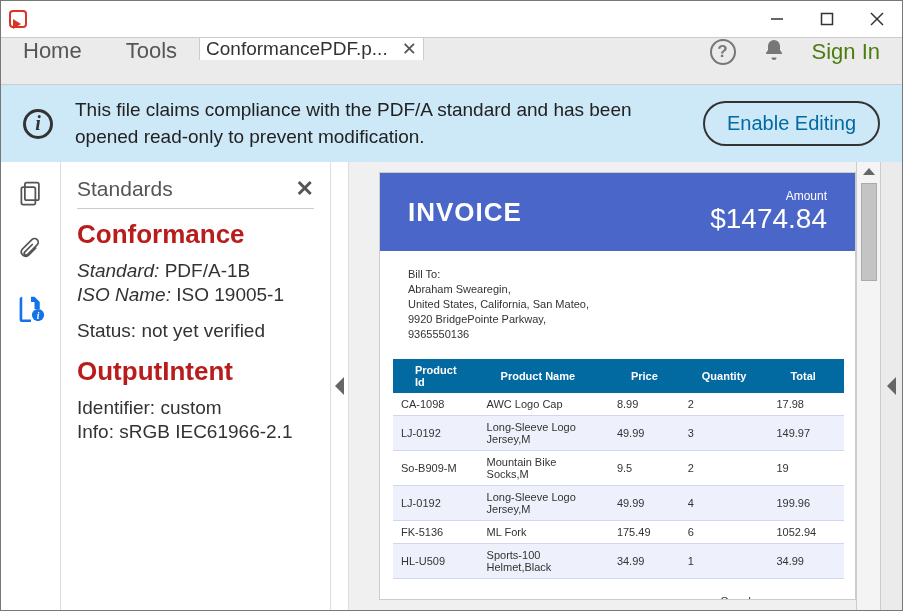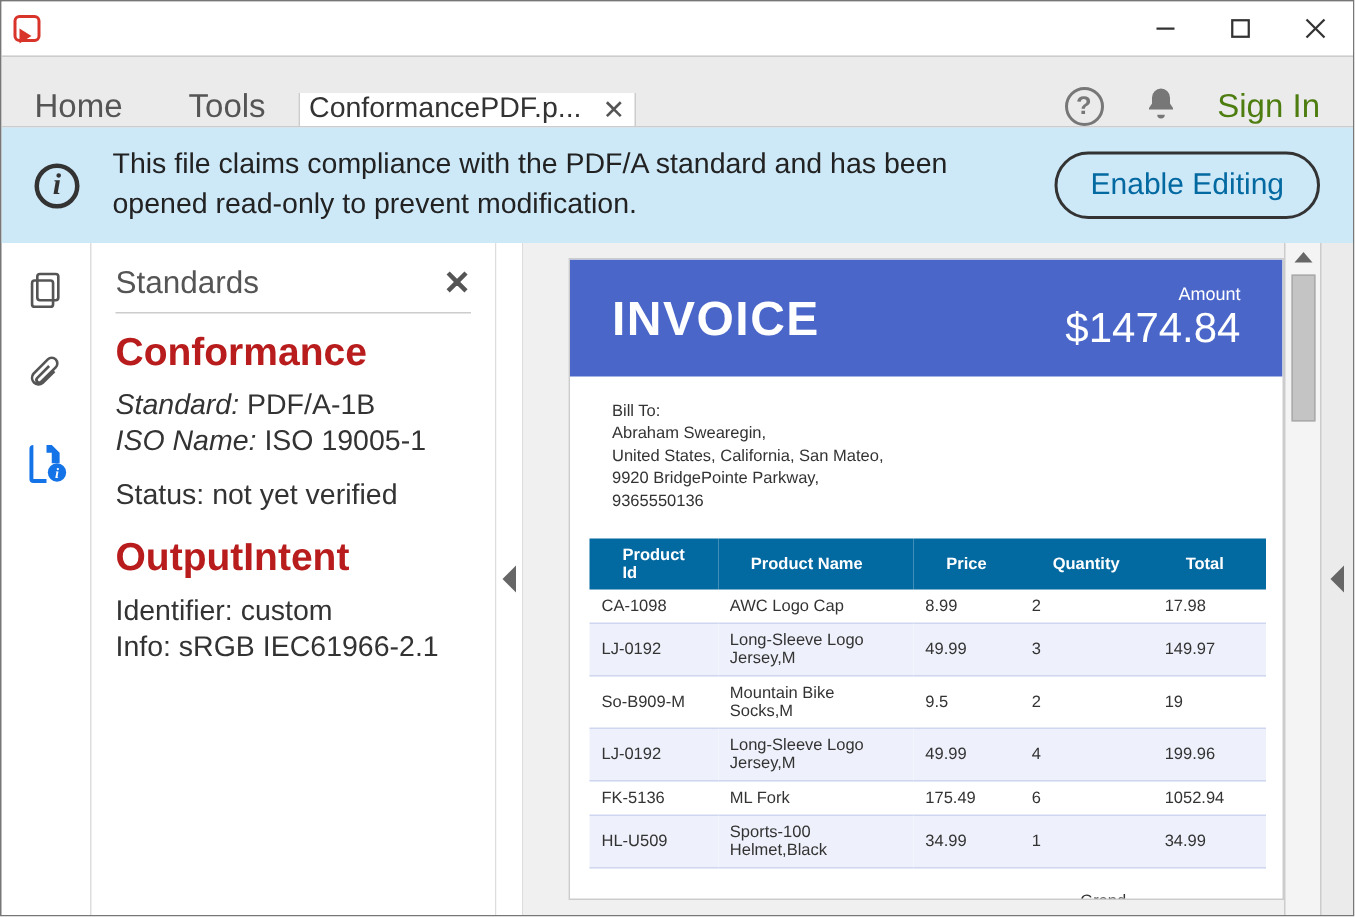--- a/index.html
+++ b/index.html
@@ -4,21 +4,21 @@
 <style>
 html,body{margin:0;padding:0;font-family:"Segoe UI",Arial,sans-serif;font-size:14px;color:#333;background:#fff}
 *{box-sizing:border-box}
 .window{width:903px;height:611px;border:1px solid #777;display:flex;flex-direction:column;overflow:hidden}
 .titlebar{height:36px;background:#fff;display:flex;align-items:center;padding-left:8px}
 .titlebar .app-icon{width:18px;height:18px;border:2px solid #d8342a;border-radius:4px;position:relative;margin-right:8px}
 .titlebar .app-icon:before{content:"";position:absolute;left:2px;top:7px;width:0;height:0;border-left:8px solid #d8342a;border-top:5px solid transparent;border-bottom:5px solid transparent;transform:scaleX(1)}
 .titlebar .title{font-size:14px;color:#333}
 .win-controls{margin-left:auto;display:flex}
 .win-btn{width:50px;height:36px;display:flex;align-items:center;justify-content:center;font-size:16px;color:#333}
-.appbar{height:48px;background:#ebebeb;display:flex;align-items:flex-end;border-top:1px solid #ccc;border-bottom:1px solid #ccc}
+.appbar{height:48px;background:#ebebeb;display:flex;align-items:flex-start;border-top:1px solid #ccc;border-bottom:1px solid #ccc}
 .appbar .nav{display:flex;align-items:center;padding:0 22px;font-size:22px;color:#555}
 .doc-tab{background:#fff;display:flex;align-items:center;padding:0 6px;font-size:19px;color:#333;border-right:1px solid #ccc;border-left:1px solid #ccc}
 .doc-tab .x{margin-left:14px;font-size:18px;color:#555}
 .appbar .right{margin-left:auto;display:flex;align-items:center;gap:26px;padding:0 22px}
 .help-icon{width:26px;height:26px;border:2px solid #777;border-radius:50%;display:flex;align-items:center;justify-content:center;font-size:17px;color:#777;font-weight:bold}
 .bell-icon svg{width:24px;height:24px;fill:#777}
 .signin{font-size:22px;color:#4d7c0f}
 .infobar{background:#cde8f7;display:flex;align-items:center;padding:12px 22px;gap:22px}
 .infobar .info-icon{width:30px;height:30px;border:3px solid #333;border-radius:50%;display:flex;align-items:center;justify-content:center;font-family:Georgia,serif;font-size:20px;font-weight:bold;font-style:italic}
 .infobar .msg{font-size:19px;color:#222;line-height:1.4;max-width:560px}
@@ -36,21 +36,21 @@
 .sidepanel hr{border:none;border-top:1px solid #ccc;margin:6px 0 10px 0}
 .sidepanel h2{margin:8px 0 10px 0;font-size:26px;color:#b91c1c}
 .kv{font-size:19px;color:#333;margin:2px 0}
 .kv i{font-style:italic}
 .status{margin:14px 0;font-size:19px;color:#333}
 .collapse-handle{width:18px;border-right:1px solid #ddd;display:flex;align-items:center;justify-content:center;background:#fff}
 .tri-left{width:0;height:0;border-right:9px solid #666;border-top:9px solid transparent;border-bottom:9px solid transparent}
 .docview{flex:1;background:#f0f0f0;display:flex;overflow:hidden}
 .page{flex:1;background:#fff;margin:10px 0 10px 30px;border:1px solid #ccc;overflow:hidden}
 .inv-head{background:#4a66c9;color:#fff;display:flex;justify-content:space-between;align-items:center;padding:16px 28px}
-.inv-head .t{font-size:32px;font-weight:bold;letter-spacing:1px}
+.inv-head .t{font-size:26px;font-weight:bold;letter-spacing:1px}
 .inv-head .amt-lbl{font-size:12px;text-align:right}
 .inv-head .amt{font-size:28px;font-weight:normal;text-align:right}
 .inv-meta{display:flex;justify-content:space-between;padding:14px 28px 8px 28px;font-size:11px;color:#333}
 .inv-meta .left div{margin:3px 0}
 .inv-meta .right div{margin:3px 0;text-align:right}
 .tbl{border-collapse:collapse;font-size:11px;margin:8px 13px;width:calc(100% - 24px)}
 .tbl th{background:#0369a1;color:#fff;text-align:left;padding:5px 22px;font-weight:bold;font-size:11px}
 .tbl td{padding:5px 8px;border-bottom:1px solid #cfd6ef}
 .tbl tr:nth-child(even) td{background:#eef1fb}
 .gt-row td{text-align:right;padding:8px 12px;font-size:11px;border:none}

